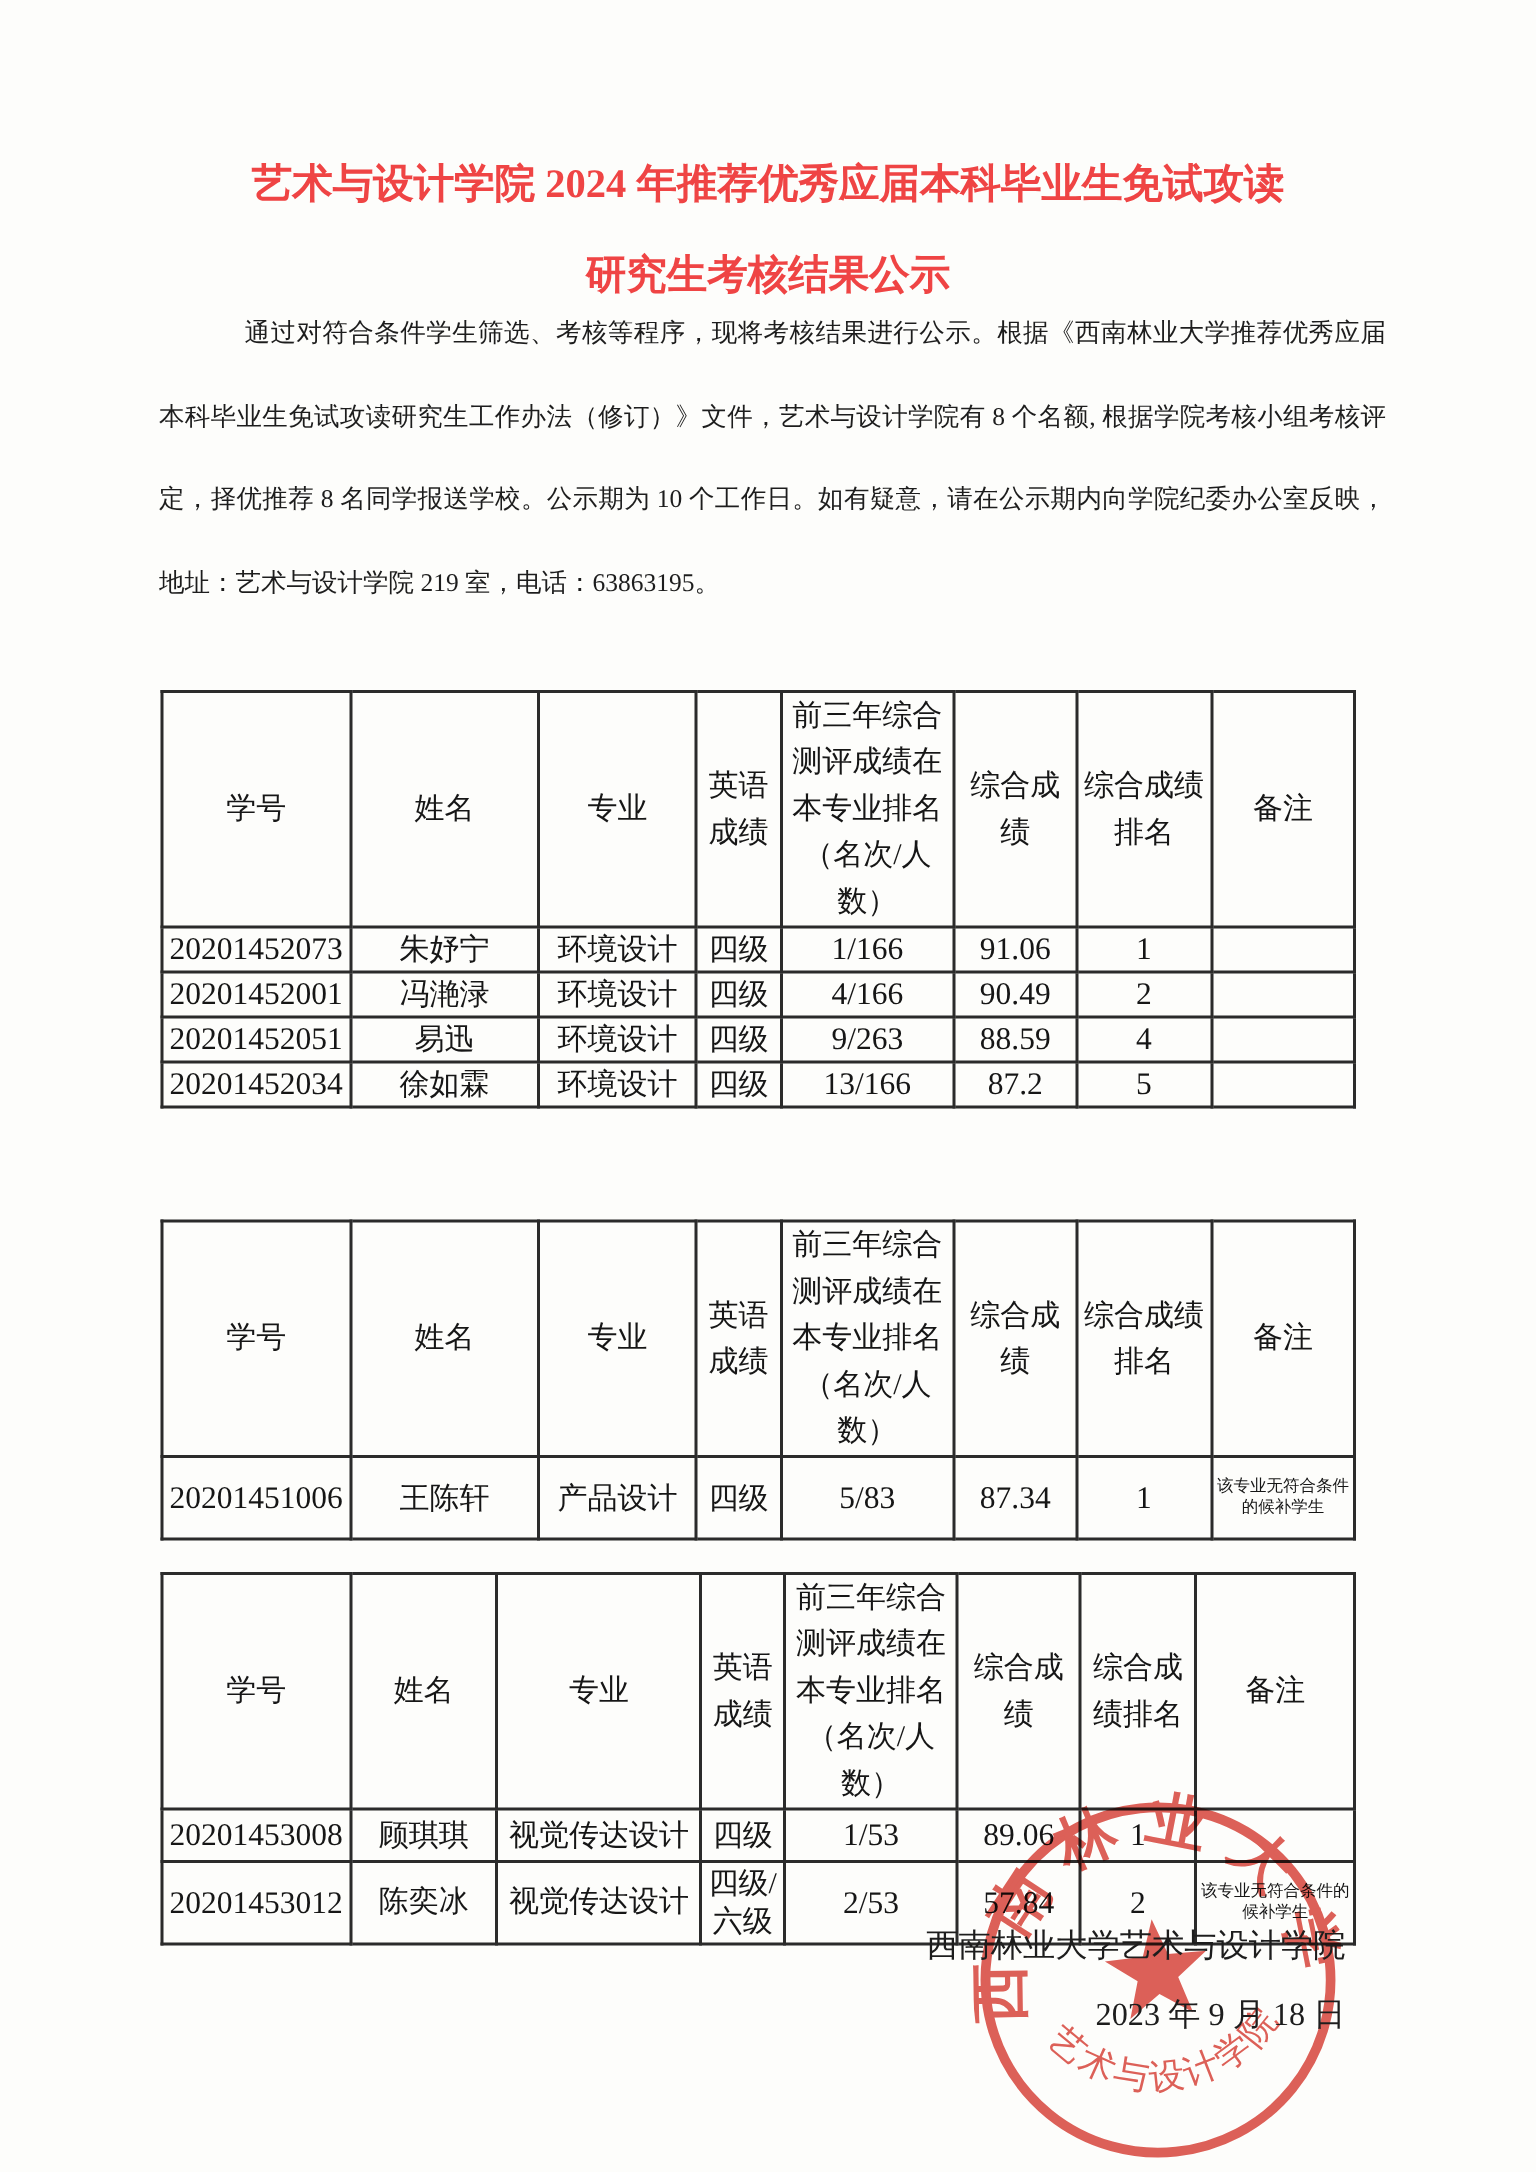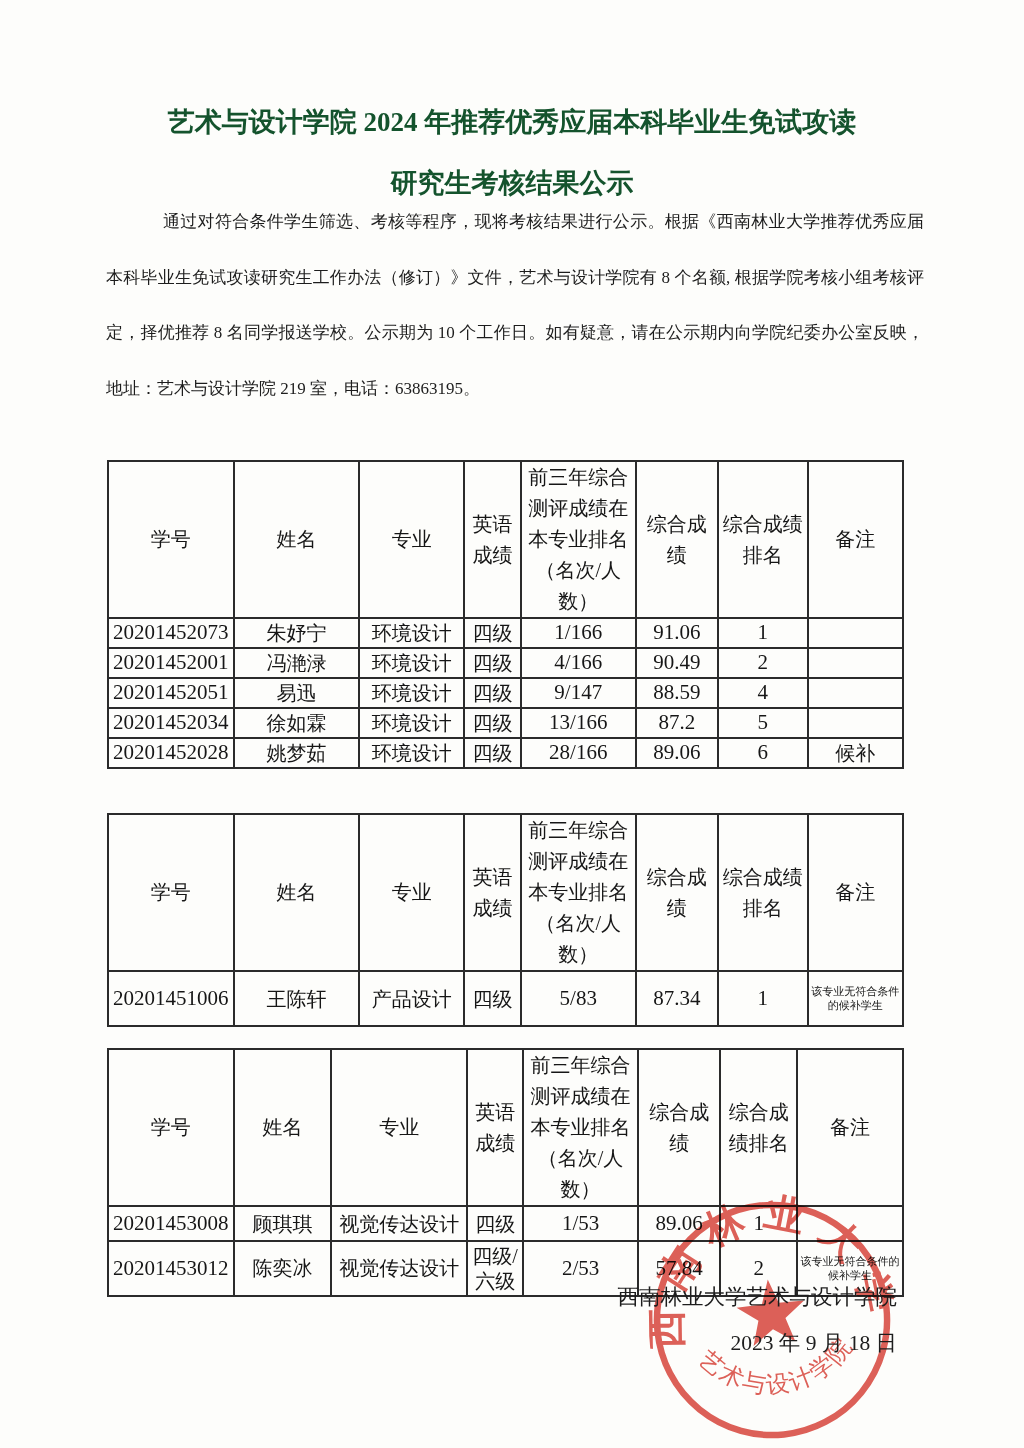--- a/index.html
+++ b/index.html
@@ -9,21 +9,21 @@
     margin:0 auto;
     background:#fdfdfb;
     font-family:"Liberation Serif","DejaVu Serif",serif;
     color:#1b1b1b;
     overflow:hidden;
   }
   .title{
     position:absolute;top:92px;left:0;width:100%;
     margin:0;text-align:center;
     font-size:27px;font-weight:700;line-height:61px;
-    color:#14532d;
+    color:#ef4444;
   }
   .title .tline{display:block;}
   .body-text{
     position:absolute;top:194px;left:106px;width:818px;
     margin:0;
     font-size:17px;line-height:55.5px;
     text-align:justify;text-indent:57px;
     color:#1d1d1d;
   }
   table.t{
@@ -123,44 +123,34 @@
         <td class="num">4/166</td>
         <td class="num">90.49</td>
         <td class="num">2</td>
         <td></td>
       </tr>
       <tr>
         <td class="num">20201452051</td>
         <td>易迅</td>
         <td>环境设计</td>
         <td>四级</td>
-        <td class="num">9/147</td>
+        <td class="num">9/263</td>
         <td class="num">88.59</td>
         <td class="num">4</td>
         <td></td>
       </tr>
       <tr>
         <td class="num">20201452034</td>
         <td>徐如霖</td>
         <td>环境设计</td>
         <td>四级</td>
         <td class="num">13/166</td>
         <td class="num">87.2</td>
         <td class="num">5</td>
         <td></td>
-      </tr>
-      <tr>
-        <td class="num">20201452028</td>
-        <td>姚梦茹</td>
-        <td>环境设计</td>
-        <td>四级</td>
-        <td class="num">28/166</td>
-        <td class="num">89.06</td>
-        <td class="num">6</td>
-        <td>候补</td>
       </tr>
     </tbody>
   </table>
 
   <table class="t t2">
     <colgroup>
       <col style="width:15.8%">
         <col style="width:15.8%">
         <col style="width:13.2%">
         <col style="width:7.1%">

